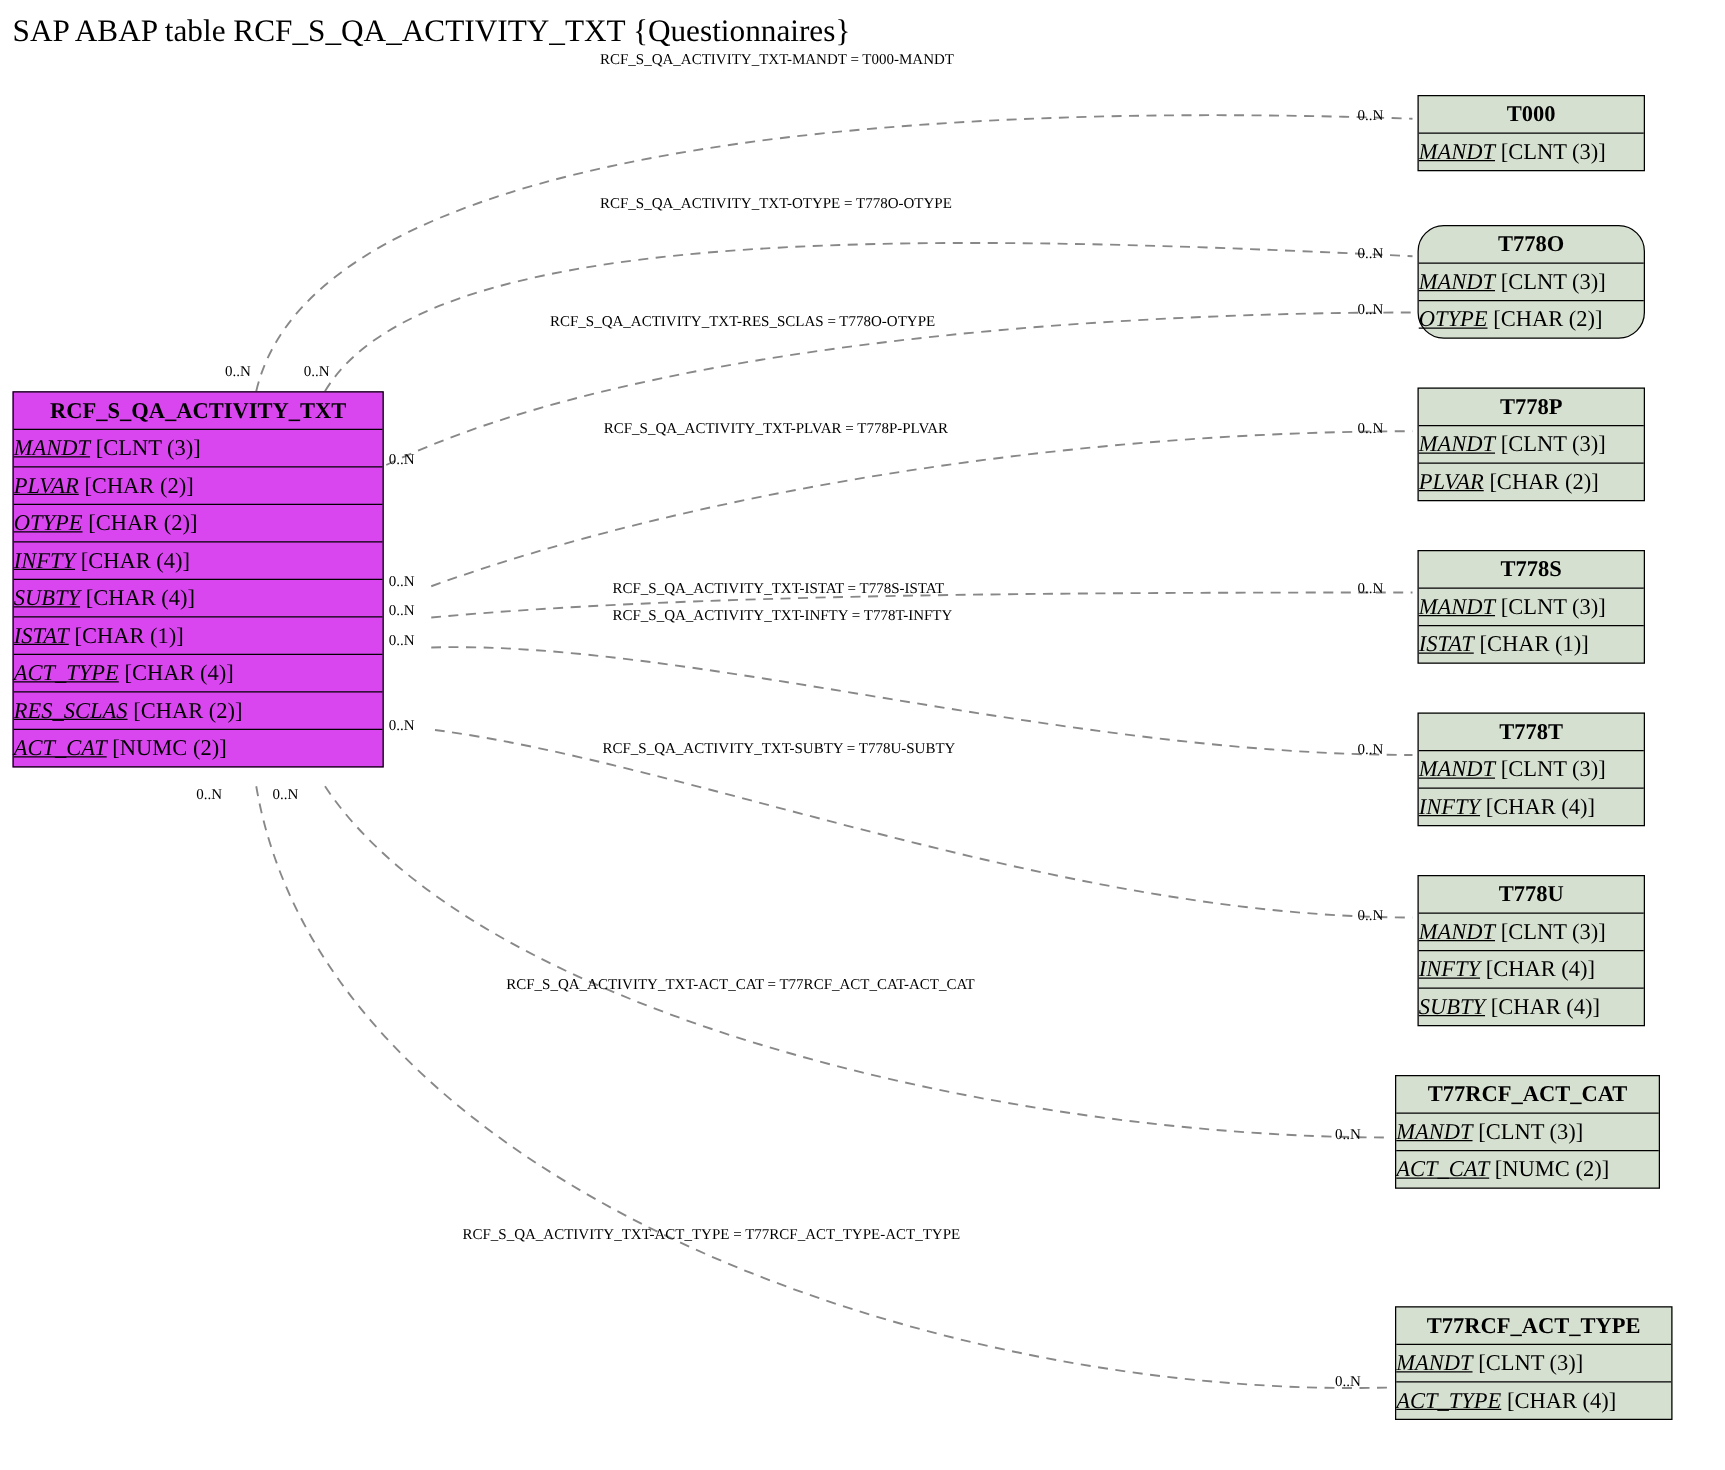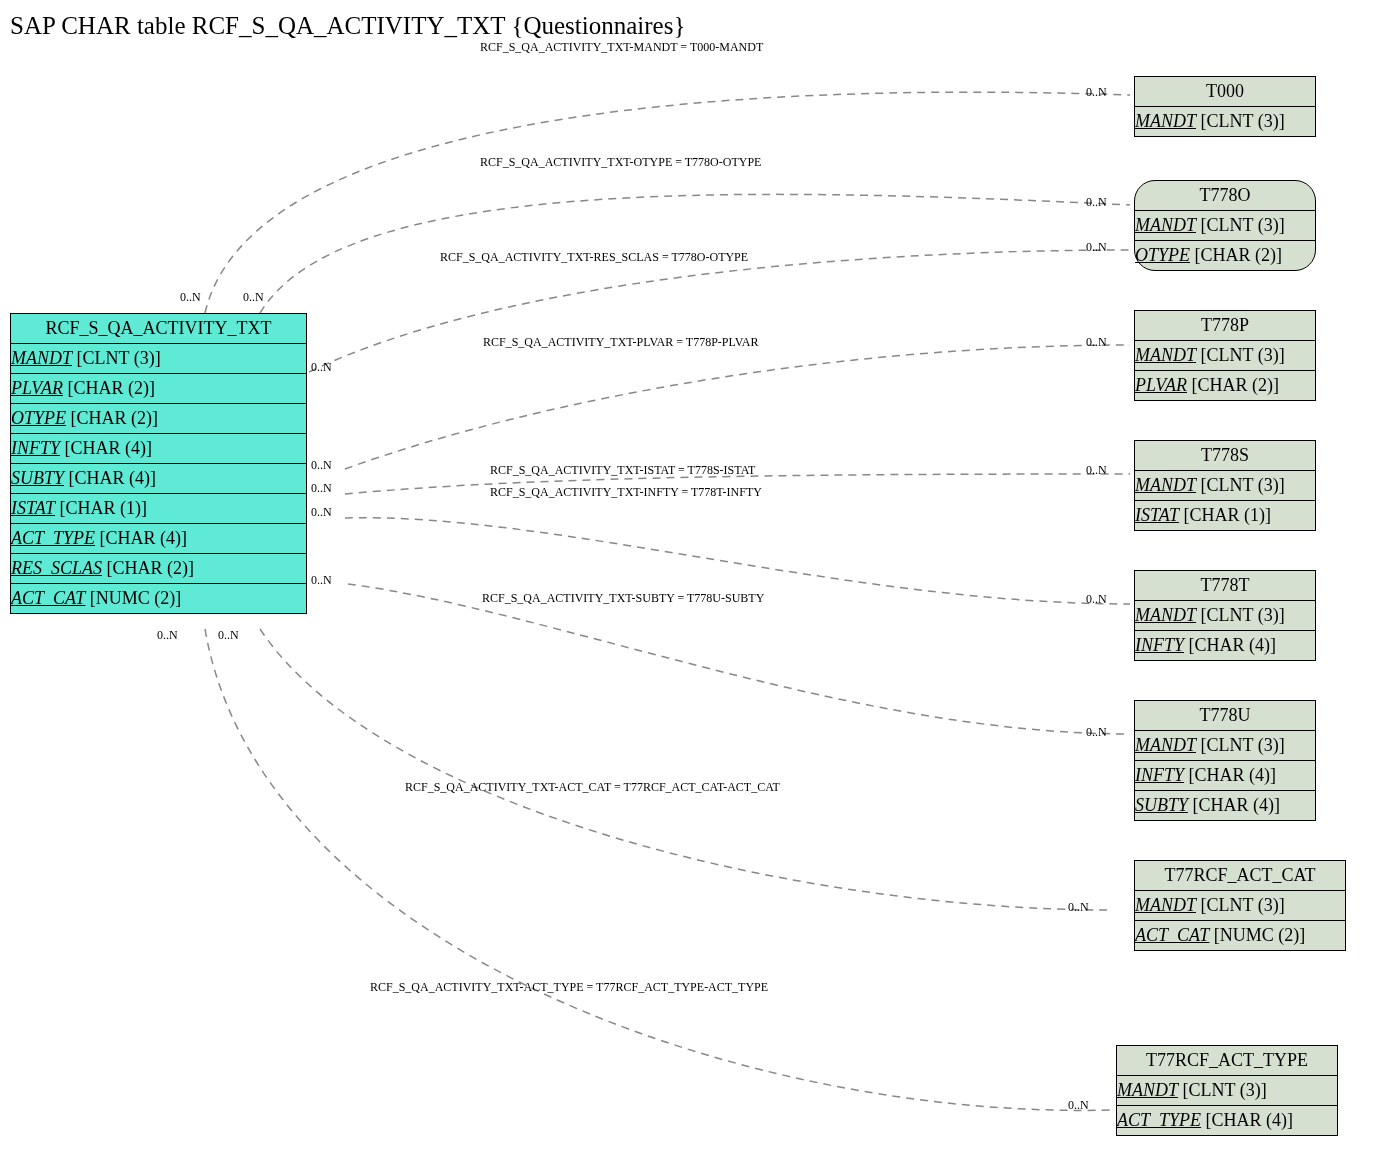--- a/index.html
+++ b/index.html
@@ -18,32 +18,32 @@
     font-size: 25px;
     color: #000;
   }
   .entity {
     position: absolute;
     border: 1px solid #000;
     font-size: 18px;
   }
   .entity-header {
     text-align: center;
-    font-weight: normal;
+    font-weight: bold;
     padding: 4px 10px;
     border-bottom: 1px solid #000;
   }
   .entity-row {
     padding: 4px 0;
     border-bottom: 1px solid #000;
   }
   .entity-row:last-child { border-bottom: none; }
   .entity-row .fname { font-style: italic; text-decoration: underline; }
   .entity-row .ftype { font-style: normal; }
-  .source { background: #5eead4; }
+  .source { background: #d946ef; }
   .target { background: #d6e0d0; }
   .label {
     position: absolute;
     font-size: 12px;
     color: #000;
     white-space: nowrap;
   }
   svg {
     position: absolute;
     top: 0; left: 0;
@@ -53,21 +53,21 @@
   path {
     fill: none;
     stroke: #888;
     stroke-width: 1.5;
     stroke-dasharray: 8 6;
   }
 </style>
 </head>
 <body>
 
-<div class="title">SAP CHAR table RCF_S_QA_ACTIVITY_TXT {Questionnaires}</div>
+<div class="title">SAP ABAP table RCF_S_QA_ACTIVITY_TXT {Questionnaires}</div>
 
 <svg>
 
   <path d="M 205 313 C 250 120, 700 80, 1130 95"></path>
 
   <path d="M 260 313 C 340 180, 720 185, 1130 205"></path>
 
   <path d="M 309 372 C 500 280, 850 250, 1130 250"></path>
 
   <path d="M 345 469 C 550 395, 850 345, 1130 345"></path>
@@ -125,21 +125,21 @@
   <div class="entity-row"><span class="fname">INFTY</span> <span class="ftype">[CHAR (4)]</span></div>
 </div>
 
 <div class="entity target" style="left:1134px; top:700px; width:180px;">
   <div class="entity-header">T778U</div>
   <div class="entity-row"><span class="fname">MANDT</span> <span class="ftype">[CLNT (3)]</span></div>
   <div class="entity-row"><span class="fname">INFTY</span> <span class="ftype">[CHAR (4)]</span></div>
   <div class="entity-row"><span class="fname">SUBTY</span> <span class="ftype">[CHAR (4)]</span></div>
 </div>
 
-<div class="entity target" style="left:1116px; top:860px; width:210px;margin-left:18px;">
+<div class="entity target" style="left:1116px; top:860px; width:210px;">
   <div class="entity-header">T77RCF_ACT_CAT</div>
   <div class="entity-row"><span class="fname">MANDT</span> <span class="ftype">[CLNT (3)]</span></div>
   <div class="entity-row"><span class="fname">ACT_CAT</span> <span class="ftype">[NUMC (2)]</span></div>
 </div>
 
 <div class="entity target" style="left:1116px; top:1045px; width:220px;">
   <div class="entity-header">T77RCF_ACT_TYPE</div>
   <div class="entity-row"><span class="fname">MANDT</span> <span class="ftype">[CLNT (3)]</span></div>
   <div class="entity-row"><span class="fname">ACT_TYPE</span> <span class="ftype">[CHAR (4)]</span></div>
 </div>

